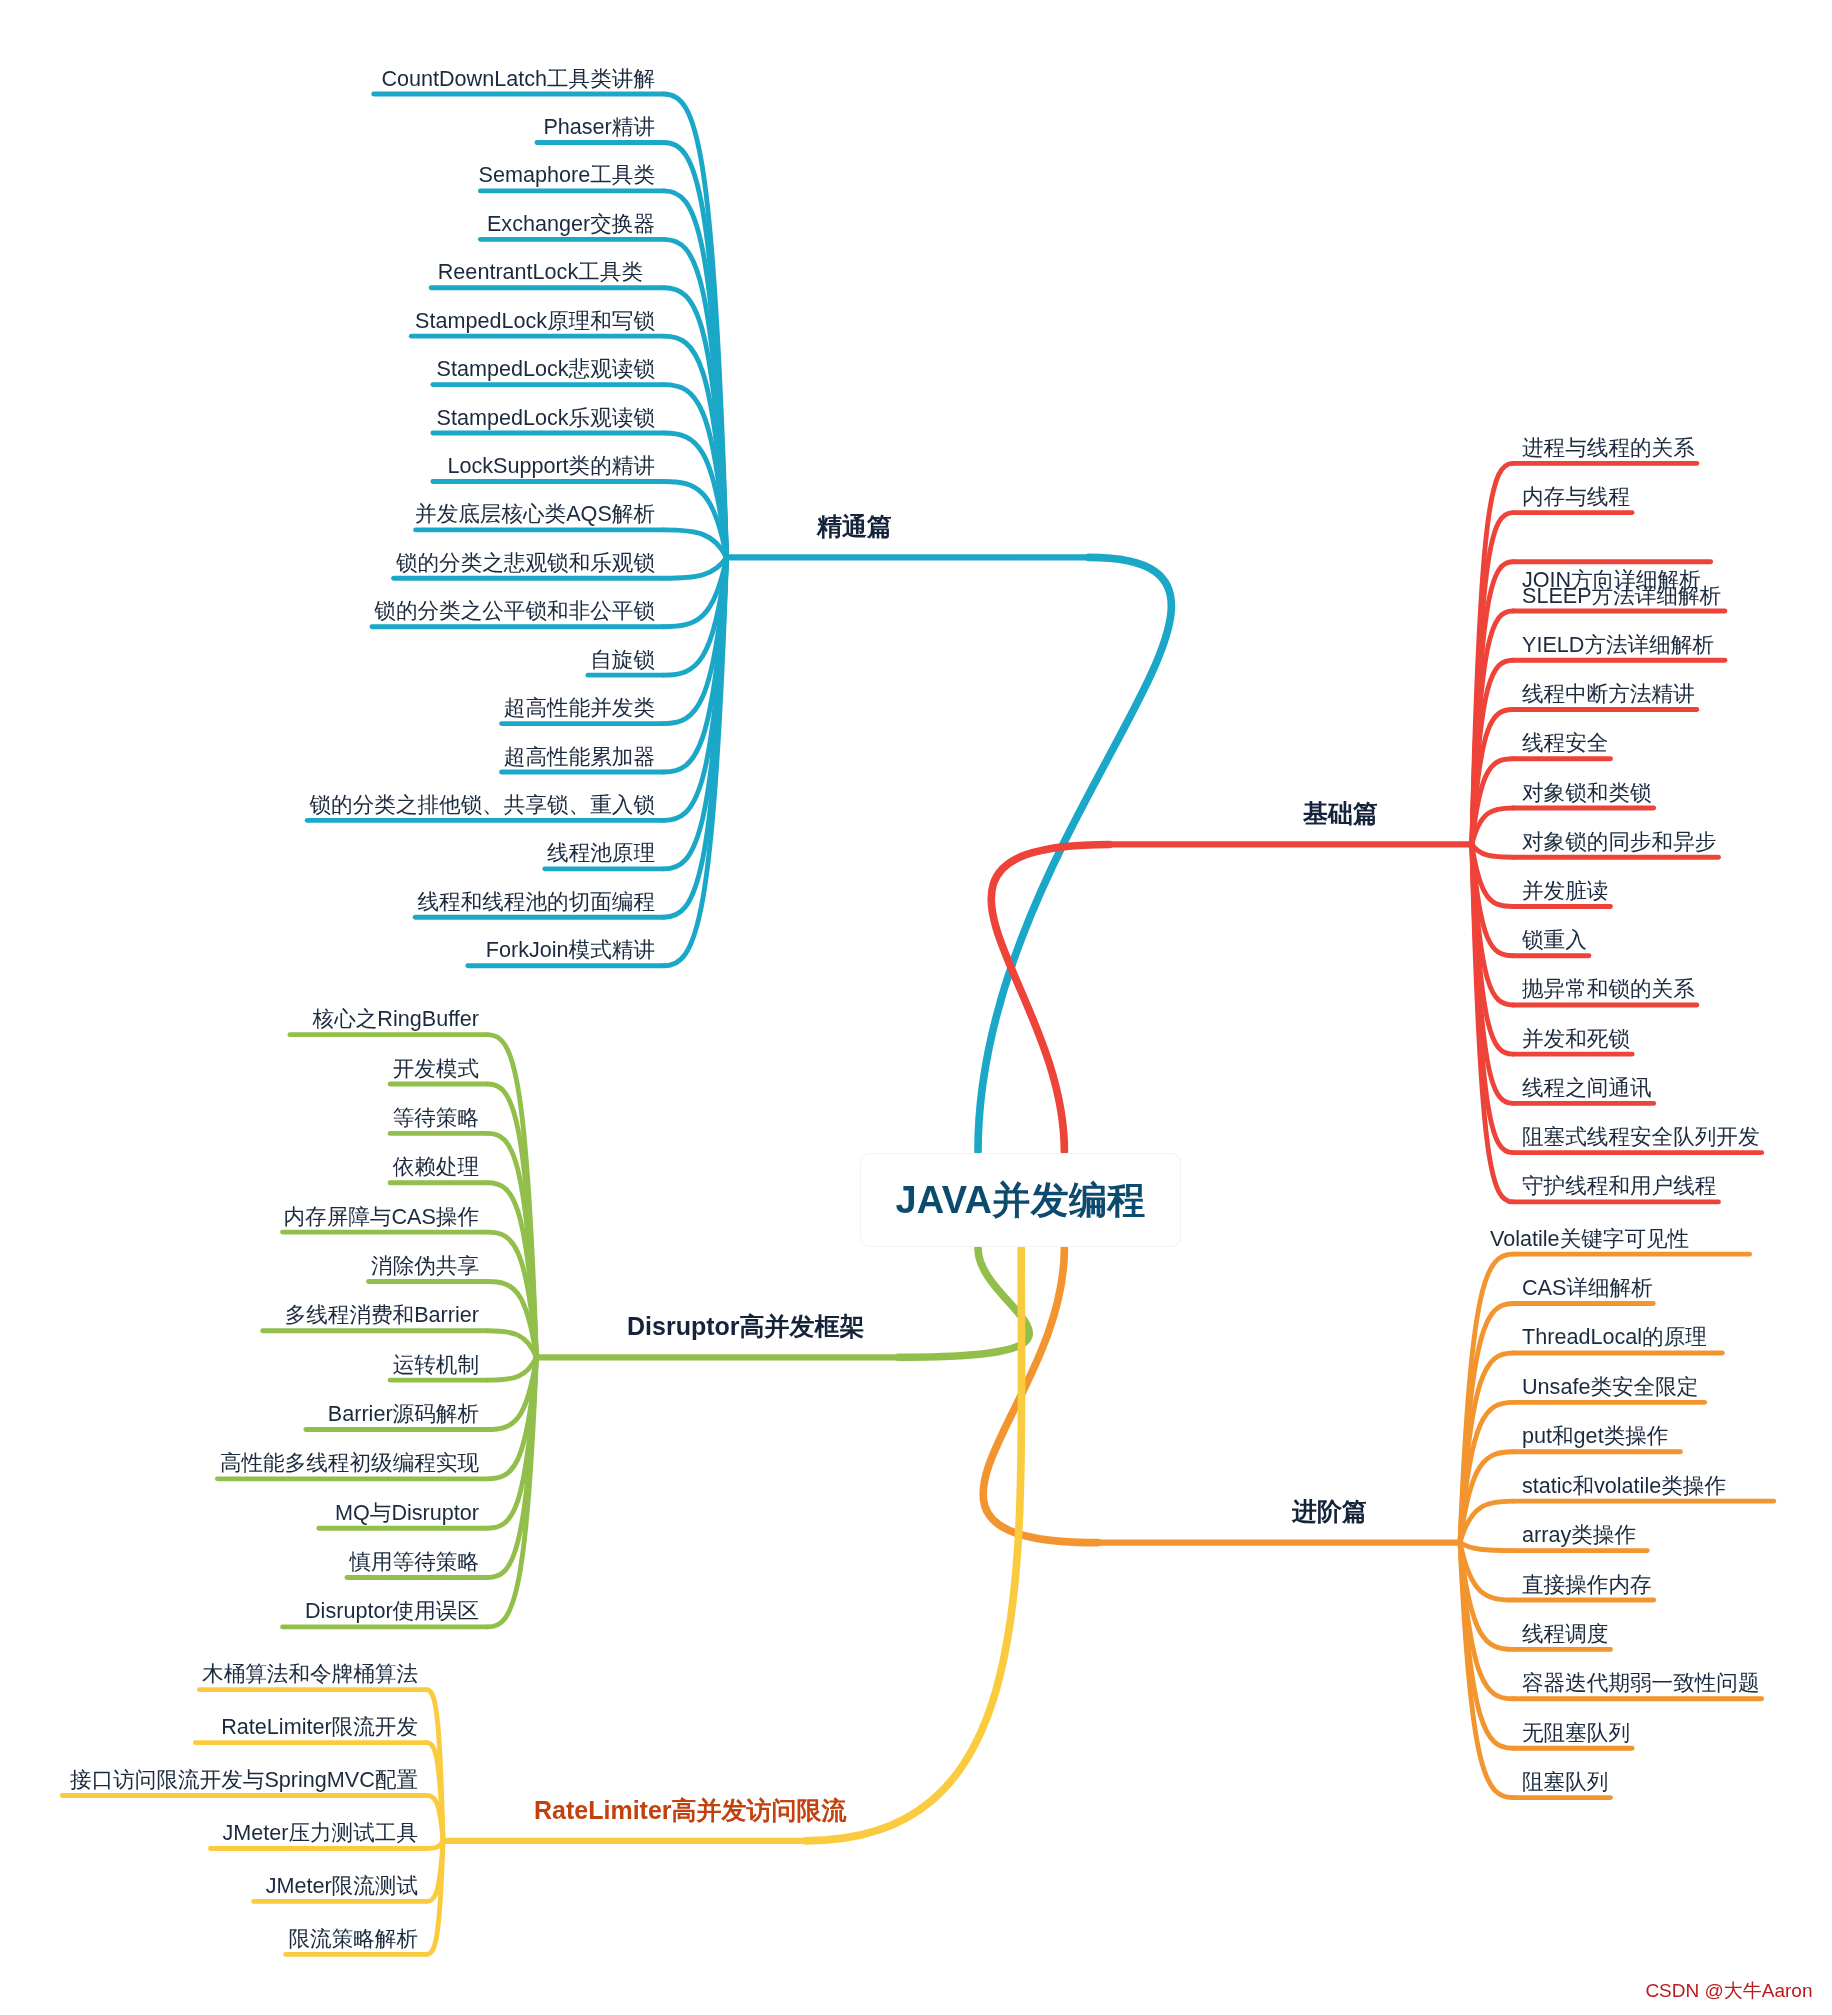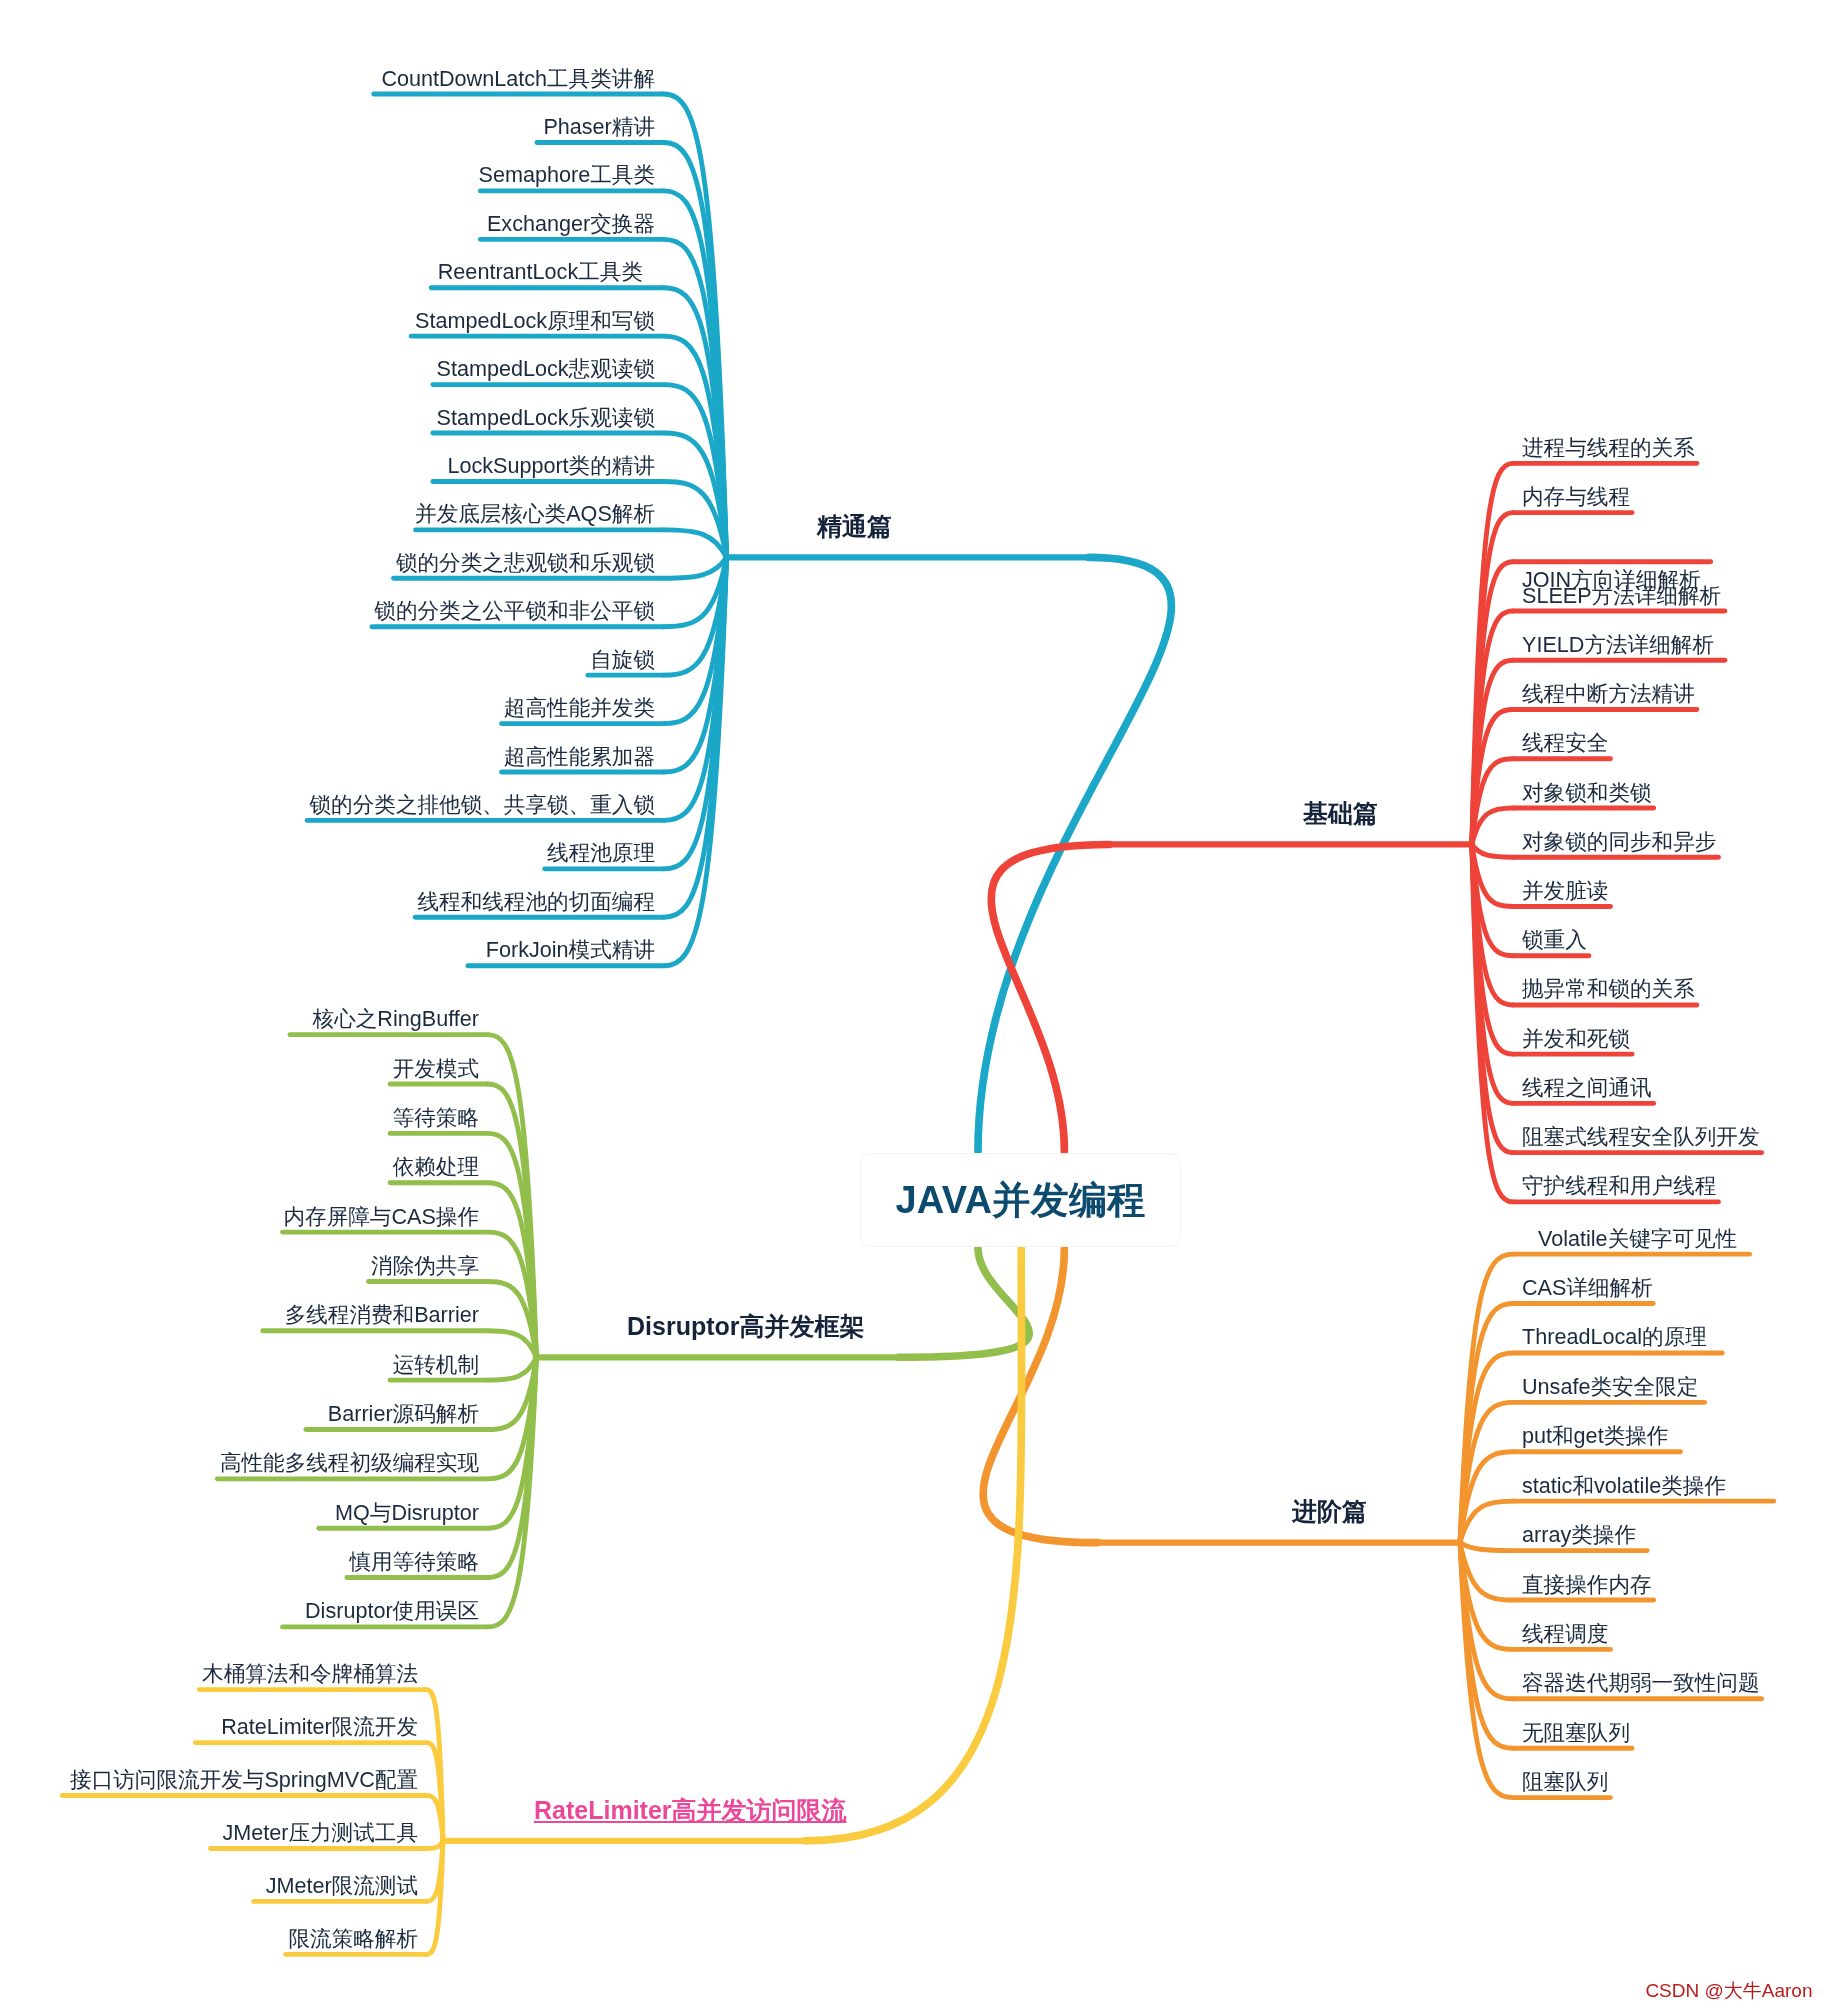--- a/index.html
+++ b/index.html
@@ -219,21 +219,21 @@
       <div class="leaf right" style="top: 732px; left: 1522px;">线程安全</div>
       <div class="leaf right" style="top: 782px; left: 1522px;">对象锁和类锁</div>
       <div class="leaf right" style="top: 831px; left: 1522px;">对象锁的同步和异步</div>
       <div class="leaf right" style="top: 880px; left: 1522px;">并发脏读</div>
       <div class="leaf right" style="top: 929px; left: 1522px;">锁重入</div>
       <div class="leaf right" style="top: 978px; left: 1522px;">抛异常和锁的关系</div>
       <div class="leaf right" style="top: 1028px; left: 1522px;">并发和死锁</div>
       <div class="leaf right" style="top: 1077px; left: 1522px;">线程之间通讯</div>
       <div class="leaf right" style="top: 1126px; left: 1522px;">阻塞式线程安全队列开发</div>
       <div class="leaf right" style="top: 1175px; left: 1522px;">守护线程和用户线程</div>
-      <div class="leaf right" style="top: 1228px; left: 1538px; text-align: right;">Volatile关键字可见性</div>
+      <div class="leaf right" style="top: 1228px; left: 1490px; text-align: right;">Volatile关键字可见性</div>
       <div class="leaf right" style="top: 1277px; left: 1522px;">CAS详细解析</div>
       <div class="leaf right" style="top: 1326px; left: 1522px;">ThreadLocal的原理</div>
       <div class="leaf right" style="top: 1376px; left: 1522px;">Unsafe类安全限定</div>
       <div class="leaf right" style="top: 1425px; left: 1522px;">put和get类操作</div>
       <div class="leaf right" style="top: 1475px; left: 1522px;">static和volatile类操作</div>
       <div class="leaf right" style="top: 1524px; left: 1522px;">array类操作</div>
       <div class="leaf right" style="top: 1574px; left: 1522px;">直接操作内存</div>
       <div class="leaf right" style="top: 1623px; left: 1522px;">线程调度</div>
       <div class="leaf right" style="top: 1672px; left: 1522px;">容器迭代期弱一致性问题</div>
       <div class="leaf right" style="top: 1722px; left: 1522px;">无阻塞队列</div>
@@ -257,21 +257,21 @@
       <div class="leaf left" style="top: 1822px; right: 1414px;">JMeter压力测试工具</div>
       <div class="leaf left" style="top: 1875px; right: 1414px;">JMeter限流测试</div>
       <div class="leaf left" style="top: 1928px; right: 1414px;">限流策略解析</div>
     </div>
 
   <div id="branch-labels">
       <div class="branch-label" style="color: rgb(21, 35, 59); top: 514px; left: 817px;">精通篇</div>
       <div class="branch-label" style="color: rgb(21, 35, 59); top: 801px; left: 1303px;">基础篇</div>
       <div class="branch-label" style="color: rgb(21, 35, 59); top: 1499px; left: 1292px;">进阶篇</div>
       <div class="branch-label" style="color: rgb(21, 35, 59); top: 1314px; left: 627px;">Disruptor高并发框架</div>
-      <div class="branch-label" style="color: #ec4899; top: 1798px; left: 534px; text-decoration: underline;">RateLimiter高并发访问限流</div>
+      <div class="branch-label" style="color: #c2410c; top: 1798px; left: 534px;">RateLimiter高并发访问限流</div>
     </div>
 
   <div id="root">
     <span id="root-text">JAVA并发编程</span>
   </div>
 
   <div id="watermark">CSDN @大牛Aaron</div>
 </div>
 
 

